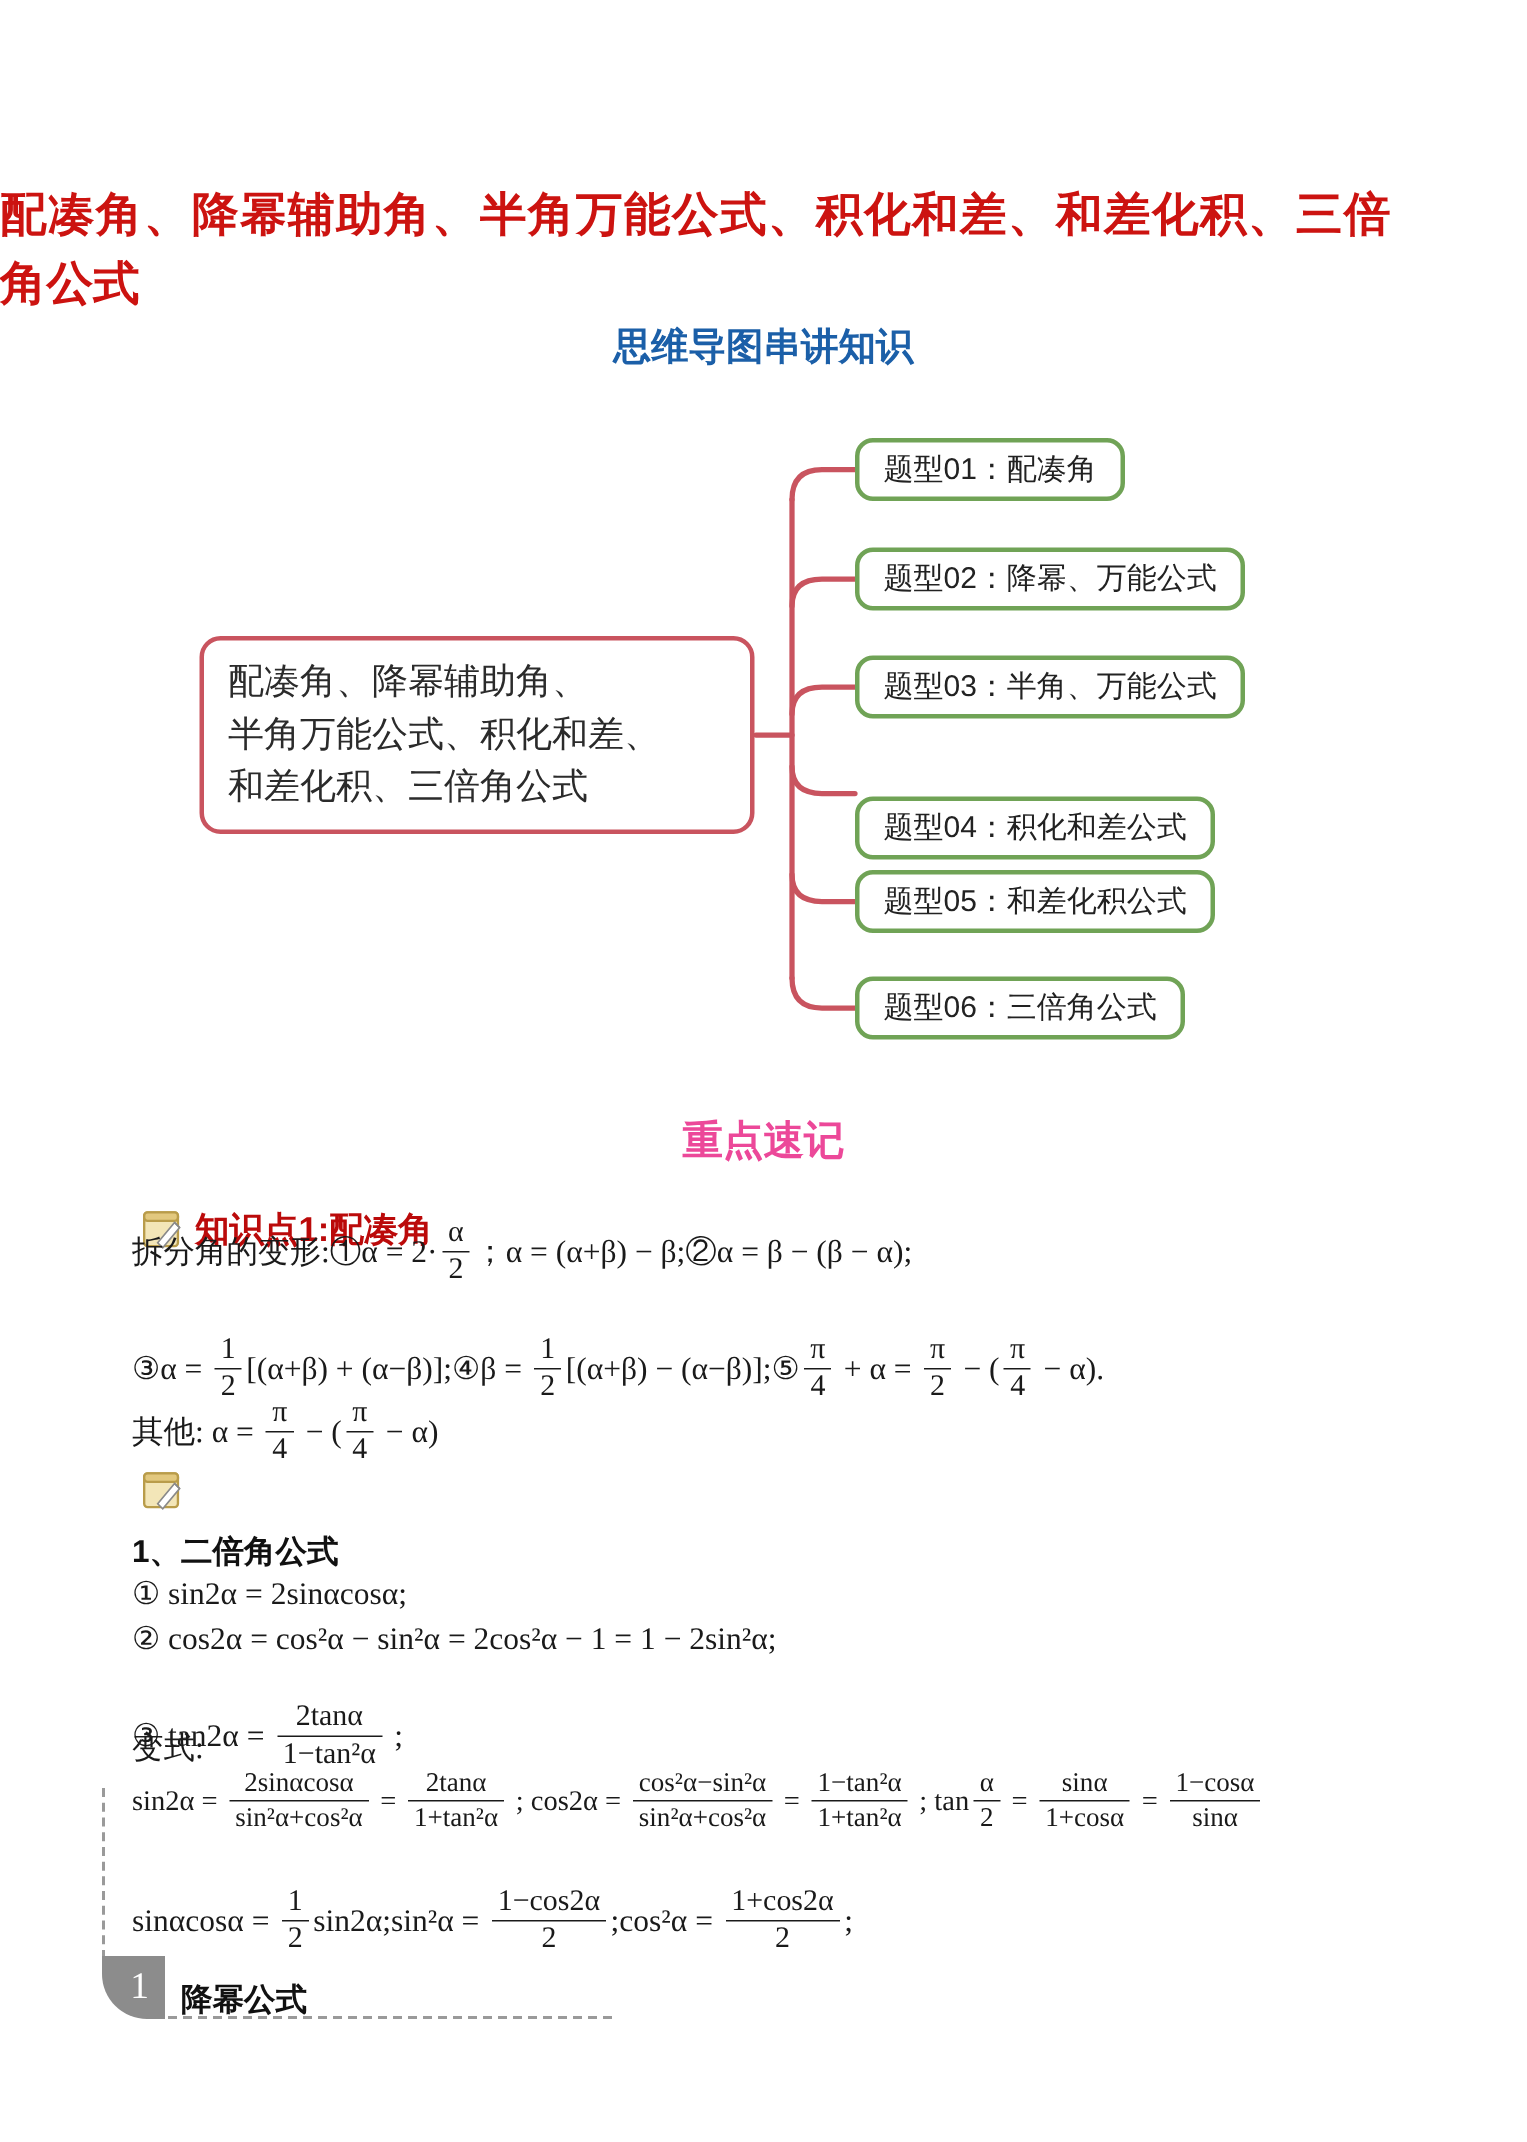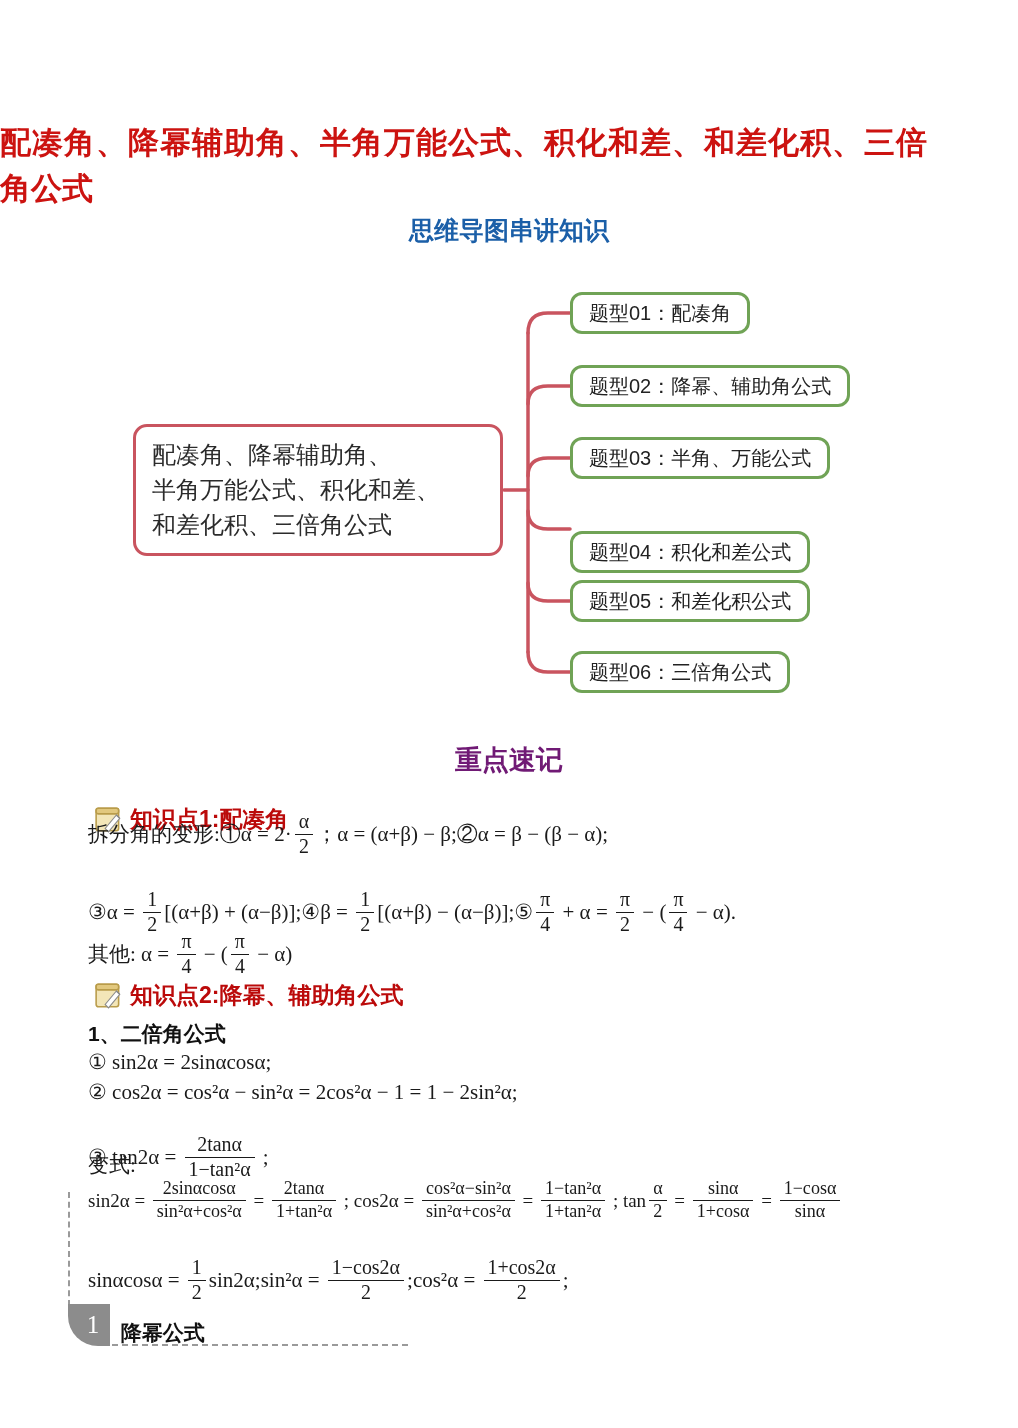--- a/index.html
+++ b/index.html
@@ -11,21 +11,21 @@
   }
   
   .doc-title { position:absolute; left:0; width:100%; text-align:left;
     color:#cc1310; font-weight:bold; font-family:"Liberation Serif","DejaVu Serif",serif; }
   .doc-title.l1 { top:122px; font-size:31px; letter-spacing:1px; }
   .doc-title.l2 { top:168px; font-size:31px; }
   .doc-subtitle { position:absolute; top:214px; left:0; width:100%; text-align:center;
     color:#1b5fa8; font-weight:bold; font-size:25px;
     font-family:"Liberation Sans","DejaVu Sans",sans-serif; }
   .section-title { position:absolute; top:742px; left:0; width:100%; text-align:center;
-    color:#701a75; font-weight:bold; font-size:27px;
+    color:#ec4899; font-weight:bold; font-size:27px;
     font-family:"Liberation Sans","DejaVu Sans",sans-serif; }
   
   .mindmap-svg { position:absolute; left:0; top:0; width:1018px; height:1428px; pointer-events:none; }
   .mm-root {
     position:absolute; left:133px; top:424px; width:370px; height:132px;
     border:3px solid #c9545f; border-radius:14px; background:#fff;
     font-family:"Liberation Sans","DejaVu Sans",sans-serif;
     font-size:24px; line-height:35px; color:#2b2b2b;
     padding:10px 10px 10px 16px; white-space:pre-line;
   }
@@ -79,21 +79,21 @@
       <path d="M 528 511 Q 528 529 548 529 L 570 529"></path>
       <path d="M 528 583 Q 528 601 548 601 L 570 601"></path>
       <path d="M 528 652 Q 528 672 548 672 L 570 672"></path>
     </g>
   </svg>
 
   <div class="mm-root">配凑角、降幂辅助角、
 半角万能公式、积化和差、
 和差化积、三倍角公式</div>
   <div class="mm-branch" style="top:292px;">题型01：配凑角</div>
-  <div class="mm-branch" style="top:365px;">题型02：降幂、辅助角公式</div>
+  <div class="mm-branch" style="top:365px;">题型02：降幂、万能公式</div>
   <div class="mm-branch" style="top:437px;">题型03：半角、万能公式</div>
   <div class="mm-branch" style="top:508px;margin-top:23px;">题型04：积化和差公式</div>
   <div class="mm-branch" style="top:580px;">题型05：和差化积公式</div>
   <div class="mm-branch" style="top:651px;">题型06：三倍角公式</div>
 
   <div class="section-title">重点速记</div>
 
   <div class="kp-header" style="top:804px;">
     <svg width="27" height="27" viewBox="0 0 24 24">
       <rect x="1" y="2" width="20" height="20" rx="2" fill="#f3e6b8" stroke="#b99c4a" stroke-width="1.4"></rect>
@@ -107,21 +107,20 @@
   <div class="formula" style="top:890px;">③α = <span class="frac"><span class="num">1</span><span class="den">2</span></span>[(α+β) + (α−β)];④β = <span class="frac"><span class="num">1</span><span class="den">2</span></span>[(α+β) − (α−β)];⑤<span class="frac"><span class="num">π</span><span class="den">4</span></span> + α = <span class="frac"><span class="num">π</span><span class="den">2</span></span> − (<span class="frac"><span class="num">π</span><span class="den">4</span></span> − α).</div>
   <div class="formula" style="top:932px;">其他: α = <span class="frac"><span class="num">π</span><span class="den">4</span></span> − (<span class="frac"><span class="num">π</span><span class="den">4</span></span> − α)</div>
 
   <div class="kp-header" style="top:980px;">
     <svg width="27" height="27" viewBox="0 0 24 24">
       <rect x="1" y="2" width="20" height="20" rx="2" fill="#f3e6b8" stroke="#b99c4a" stroke-width="1.4"></rect>
       <rect x="1" y="2" width="20" height="5" rx="2" fill="#e2c87e" stroke="#b99c4a" stroke-width="1.4"></rect>
       <polygon points="9,20 19,8 22,11 12,23" fill="#ffffff" stroke="#8a8a8a" stroke-width="1"></polygon>
       <line x1="19" y1="8" x2="22" y2="11" stroke="#8a8a8a" stroke-width="1"></line>
     </svg>
-    <span class="kp-title">知识点2:降幂、辅助角公式</span>
   </div>
   <div class="sub-head" style="top:1020px;">1、二倍角公式</div>
   <div class="formula" style="top:1050px;">① sin2α = 2sinαcosα;</div>
   <div class="formula" style="top:1080px;">② cos2α = cos²α − sin²α = 2cos²α − 1 = 1 − 2sin²α;</div>
   <div class="formula" style="top:1108px;margin-top:27px;">③ tan2α = <span class="frac"><span class="num">2tanα</span><span class="den">1−tan²α</span></span> ;</div>
   <div class="formula" style="top:1151px;">变式:</div>
   <div class="formula formula-long" style="top:1180px;">sin2α = <span class="frac"><span class="num">2sinαcosα</span><span class="den">sin²α+cos²α</span></span> = <span class="frac"><span class="num">2tanα</span><span class="den">1+tan²α</span></span> ; cos2α = <span class="frac"><span class="num">cos²α−sin²α</span><span class="den">sin²α+cos²α</span></span> = <span class="frac"><span class="num">1−tan²α</span><span class="den">1+tan²α</span></span> ; tan<span class="frac"><span class="num">α</span><span class="den">2</span></span> = <span class="frac"><span class="num">sinα</span><span class="den">1+cosα</span></span> = <span class="frac"><span class="num">1−cosα</span><span class="den">sinα</span></span></div>
   <div class="sub-head" style="top:1294px;margin-top:25px;">2、降幂公式</div>
   <div class="formula" style="top:1258px;">sinαcosα = <span class="frac"><span class="num">1</span><span class="den">2</span></span>sin2α;sin²α = <span class="frac"><span class="num">1−cos2α</span><span class="den">2</span></span>;cos²α = <span class="frac"><span class="num">1+cos2α</span><span class="den">2</span></span>;</div>
 

